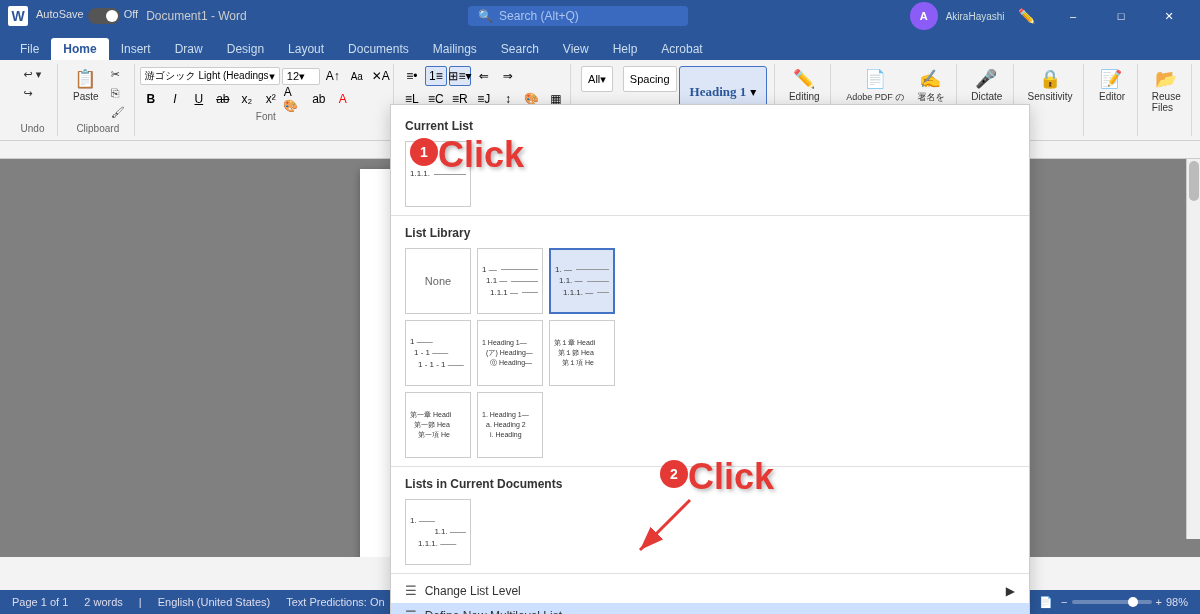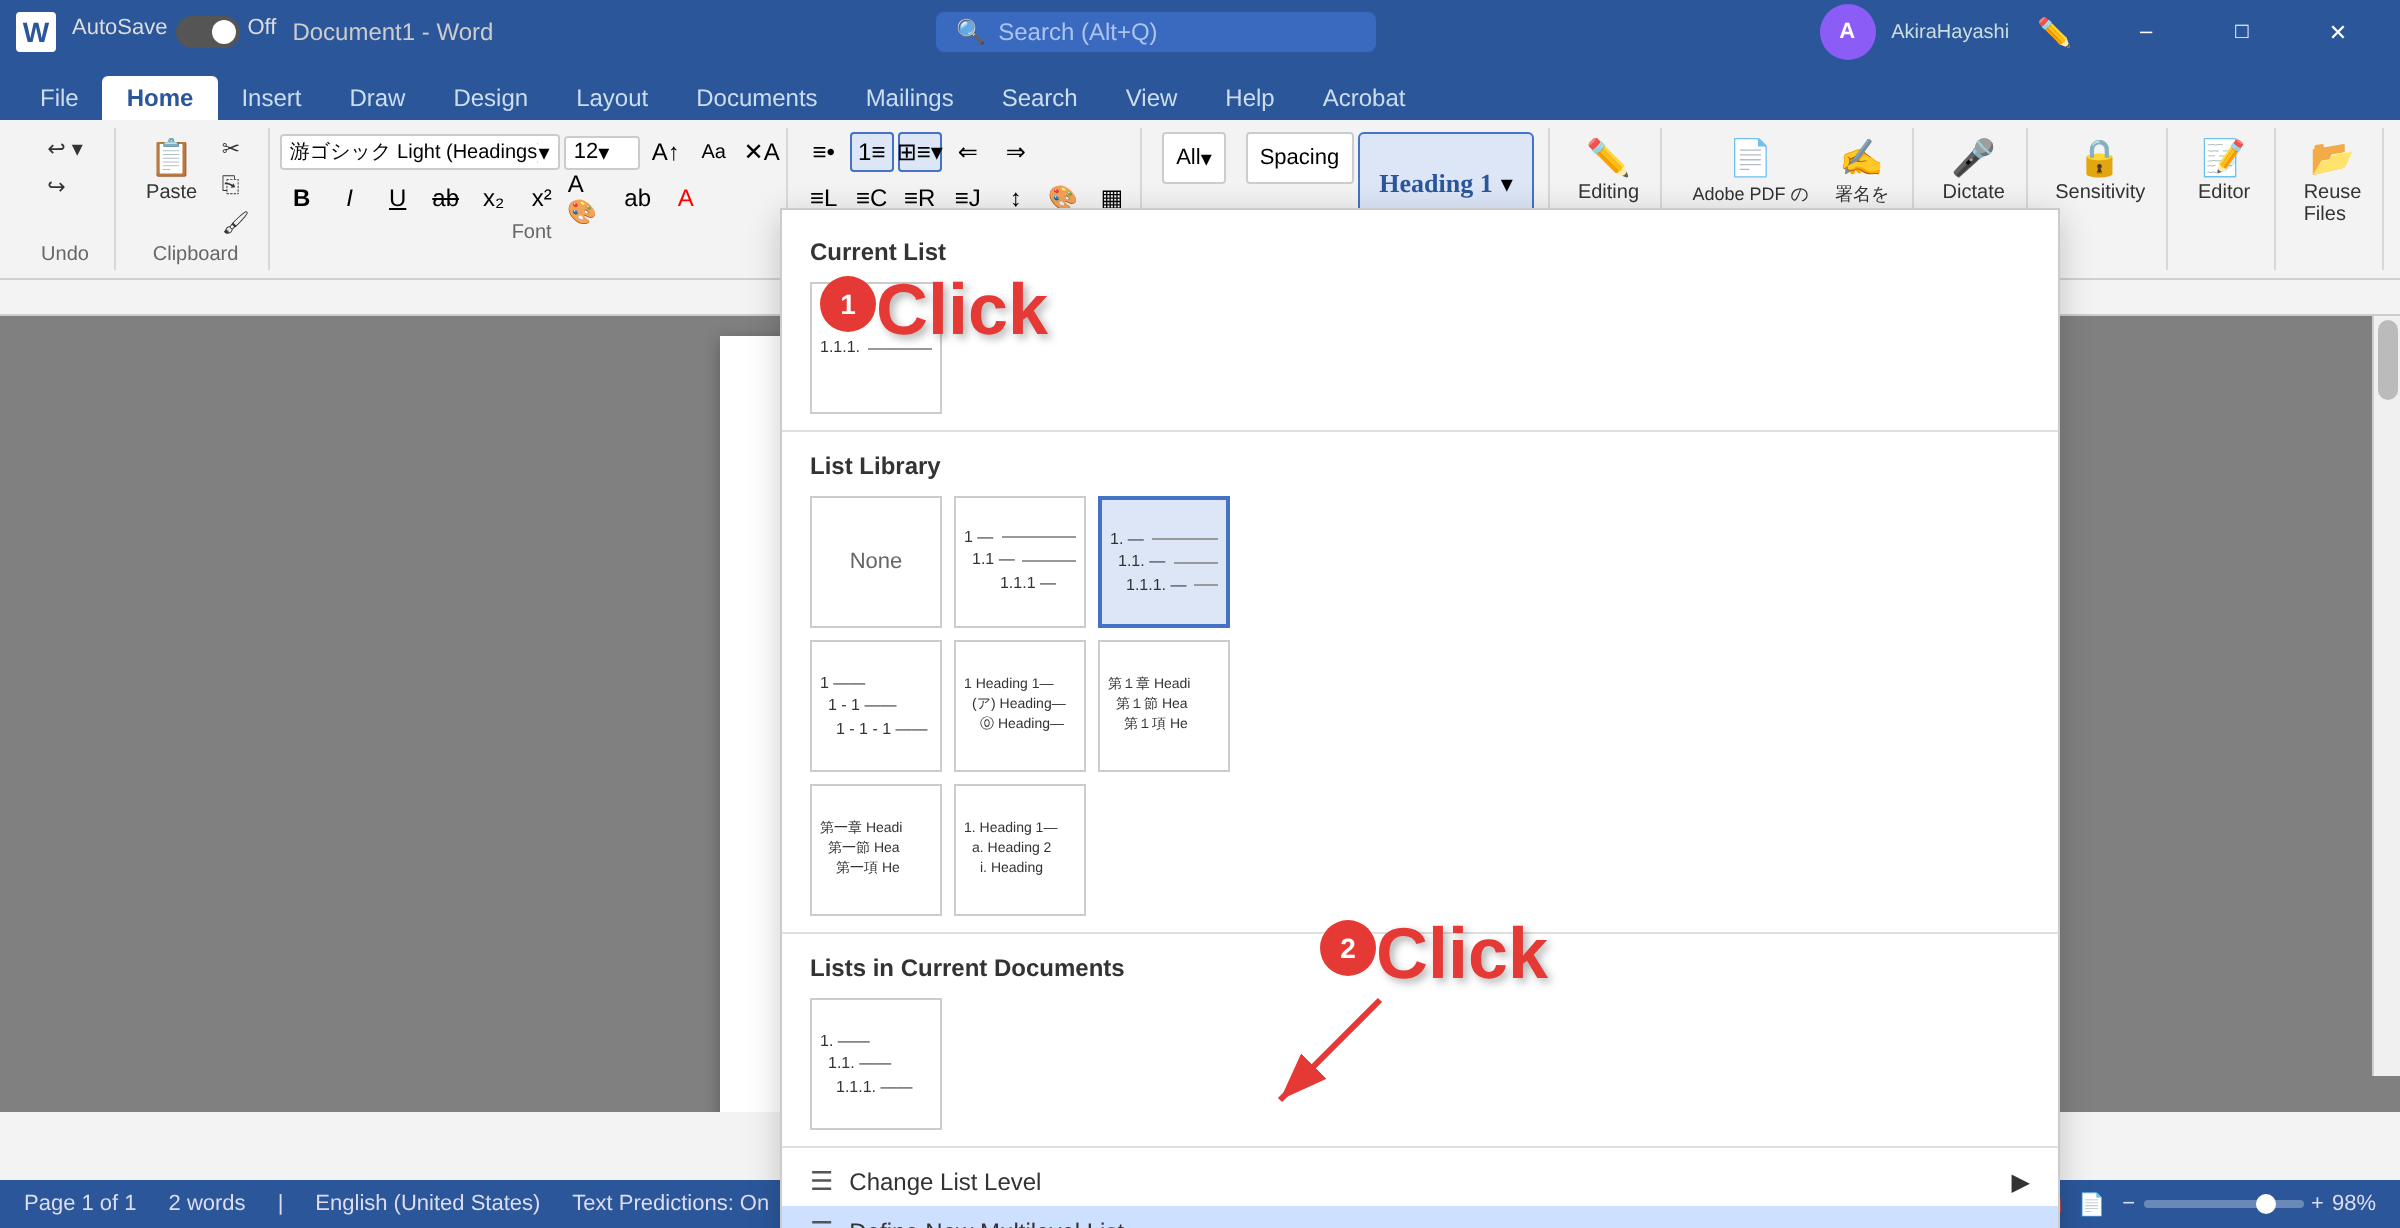--- a/index.html
+++ b/index.html
@@ -321,21 +321,21 @@
     <div class="list-item-box">
       <div class="list-preview">
         <div class="list-preview-line">
             <span style="font-size:8px;">1 —</span>
             <div class="list-line"></div>
           </div>
         <div class="list-preview-line" style="margin-left:4px;">
             <span style="font-size:8px;">1.1 —</span>
             <div class="list-line"></div>
           </div>
-        <div class="list-preview-line" style="margin-left:8px;flex-direction:column;">
+        <div class="list-preview-line" style="margin-left:8px;">
             <span style="font-size:8px;">1.1.1 —</span>
             <div class="list-line"></div>
           </div>
       </div>
     </div>
 
     <div class="list-item-box selected">
       <div class="list-preview">
         <div class="list-preview-line">
             <span style="font-size:8px;">1. —</span>
@@ -394,21 +394,21 @@
     </div>
   </div>
 
   <div class="separator"></div>
 
   <div class="dropdown-section-title">Lists in Current Documents</div>
   <div class="list-grid">
     <div class="list-item-box">
       <div class="list-preview">
         <div style="font-size:8px;">1. ——</div>
-        <div style="font-size:8px;margin-left:4px;">1.1. ——</div>
+        <div style="font-size:8px;margin-left:4px;text-align:right;">1.1. ——</div>
         <div style="font-size:8px;margin-left:8px;">1.1.1. ——</div>
       </div>
     </div>
   </div>
 
   <div class="separator"></div>
 
   <div class="dropdown-menu-item">
     <span class="menu-icon">☰</span>
     <span>Change List Level</span>

